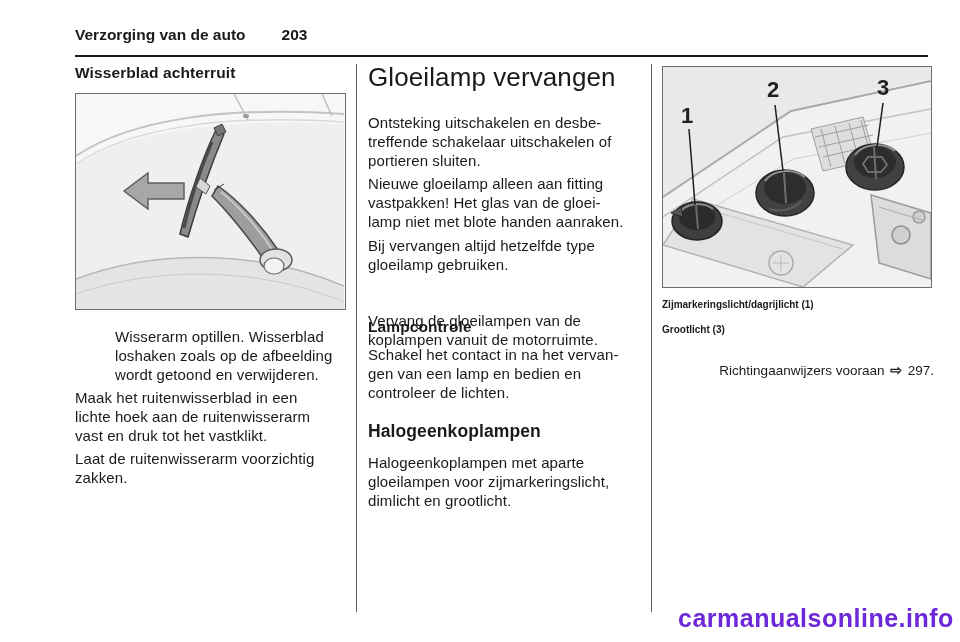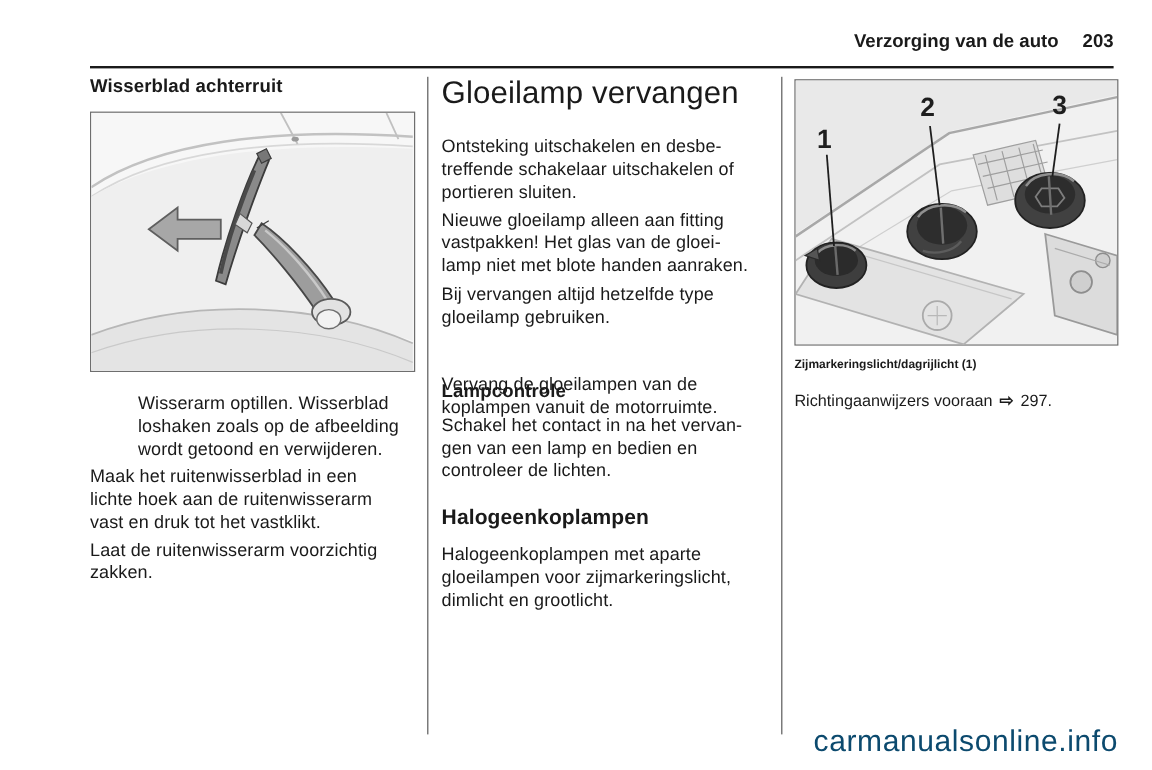--- a/index.html
+++ b/index.html
@@ -7,22 +7,22 @@
   body {
     position: relative;
     background: #ffffff;
     font-family: "Liberation Sans", sans-serif;
     color: #1a1a1a;
     overflow: hidden;
   }
   .header {
     position: absolute;
     top: 26px; left: 75px; width: 853px;
-    display: flex; justify-content: flex-end; align-items: baseline;
-    gap: 20px;
+    display: flex; align-items: baseline;
+    gap: 36px;
     font-weight: bold; font-size: 15.5px;
   }
   .header-rule {
     position: absolute;
     top: 55px; left: 75px; width: 853px; height: 2px;
     background: #1a1a1a;
   }
   .col-sep {
     position: absolute;
     top: 64px; width: 1px; height: 548px;
@@ -44,28 +44,28 @@
     position: absolute;
     border: 1px solid #6e6e6e;
     background: #f7f7f7;
     overflow: hidden;
   }
   #fig-wiper  { top: 93px;  left: 75px;  width: 271px; height: 217px; }
   #fig-lamps  { top: 66px;  left: 662px; width: 270px; height: 222px; }
   .figure svg { display: block; width: 100%; height: 100%; }
 
   .caption-line { font-weight: bold; font-size: 10px; line-height: 25px; }
-  .ref-line { font-size: 13.5px; margin-top: 8px; }
+  .ref-line { font-size: 13.5px; margin-top: 20px; text-align: right; }
   .ref-symbol { font-weight: bold; font-size: 14px; padding: 0 2px; }
 
   .watermark {
     position: absolute;
     top: 604px; left: 678px;
-    font-size: 25px; font-weight: normal;
-    color: #0c4a6e; letter-spacing: 0.5px;
+    font-size: 25px; font-weight: bold;
+    color: #6d28d9; letter-spacing: 0.5px;
   }
 </style>
 </head>
 <body>
 
 <div class="header">
   <span>Verzorging van de auto</span>
   <span>203</span>
 </div>
 <div class="header-rule"></div>
@@ -196,20 +196,21 @@
     <path d="M220,36 L214,80" stroke="#1e1e1e" stroke-width="1.5" fill="none"></path>
 
     <text x="24" y="56" font-family="Liberation Sans, sans-serif" font-size="22" font-weight="bold" fill="#1e1e1e" text-anchor="middle">1</text>
     <text x="110" y="30" font-family="Liberation Sans, sans-serif" font-size="22" font-weight="bold" fill="#1e1e1e" text-anchor="middle">2</text>
     <text x="220" y="28" font-family="Liberation Sans, sans-serif" font-size="22" font-weight="bold" fill="#1e1e1e" text-anchor="middle">3</text>
   </svg>
 </div>
 
 <div class="abs" style="top:292px; left:662px; width:272px;">
   <div class="caption-line">Zijmarkeringslicht/dagrijlicht (1)</div>
+  <div class="caption-line">Grootlicht (3)</div>
   <div class="ref-line">
     <span>Richtingaanwijzers vooraan</span>
     <span class="ref-symbol">⇨</span>
     <span>297.</span>
   </div>
 </div>
 
 <div class="watermark">carmanualsonline.info</div>
 
 </body></html>

